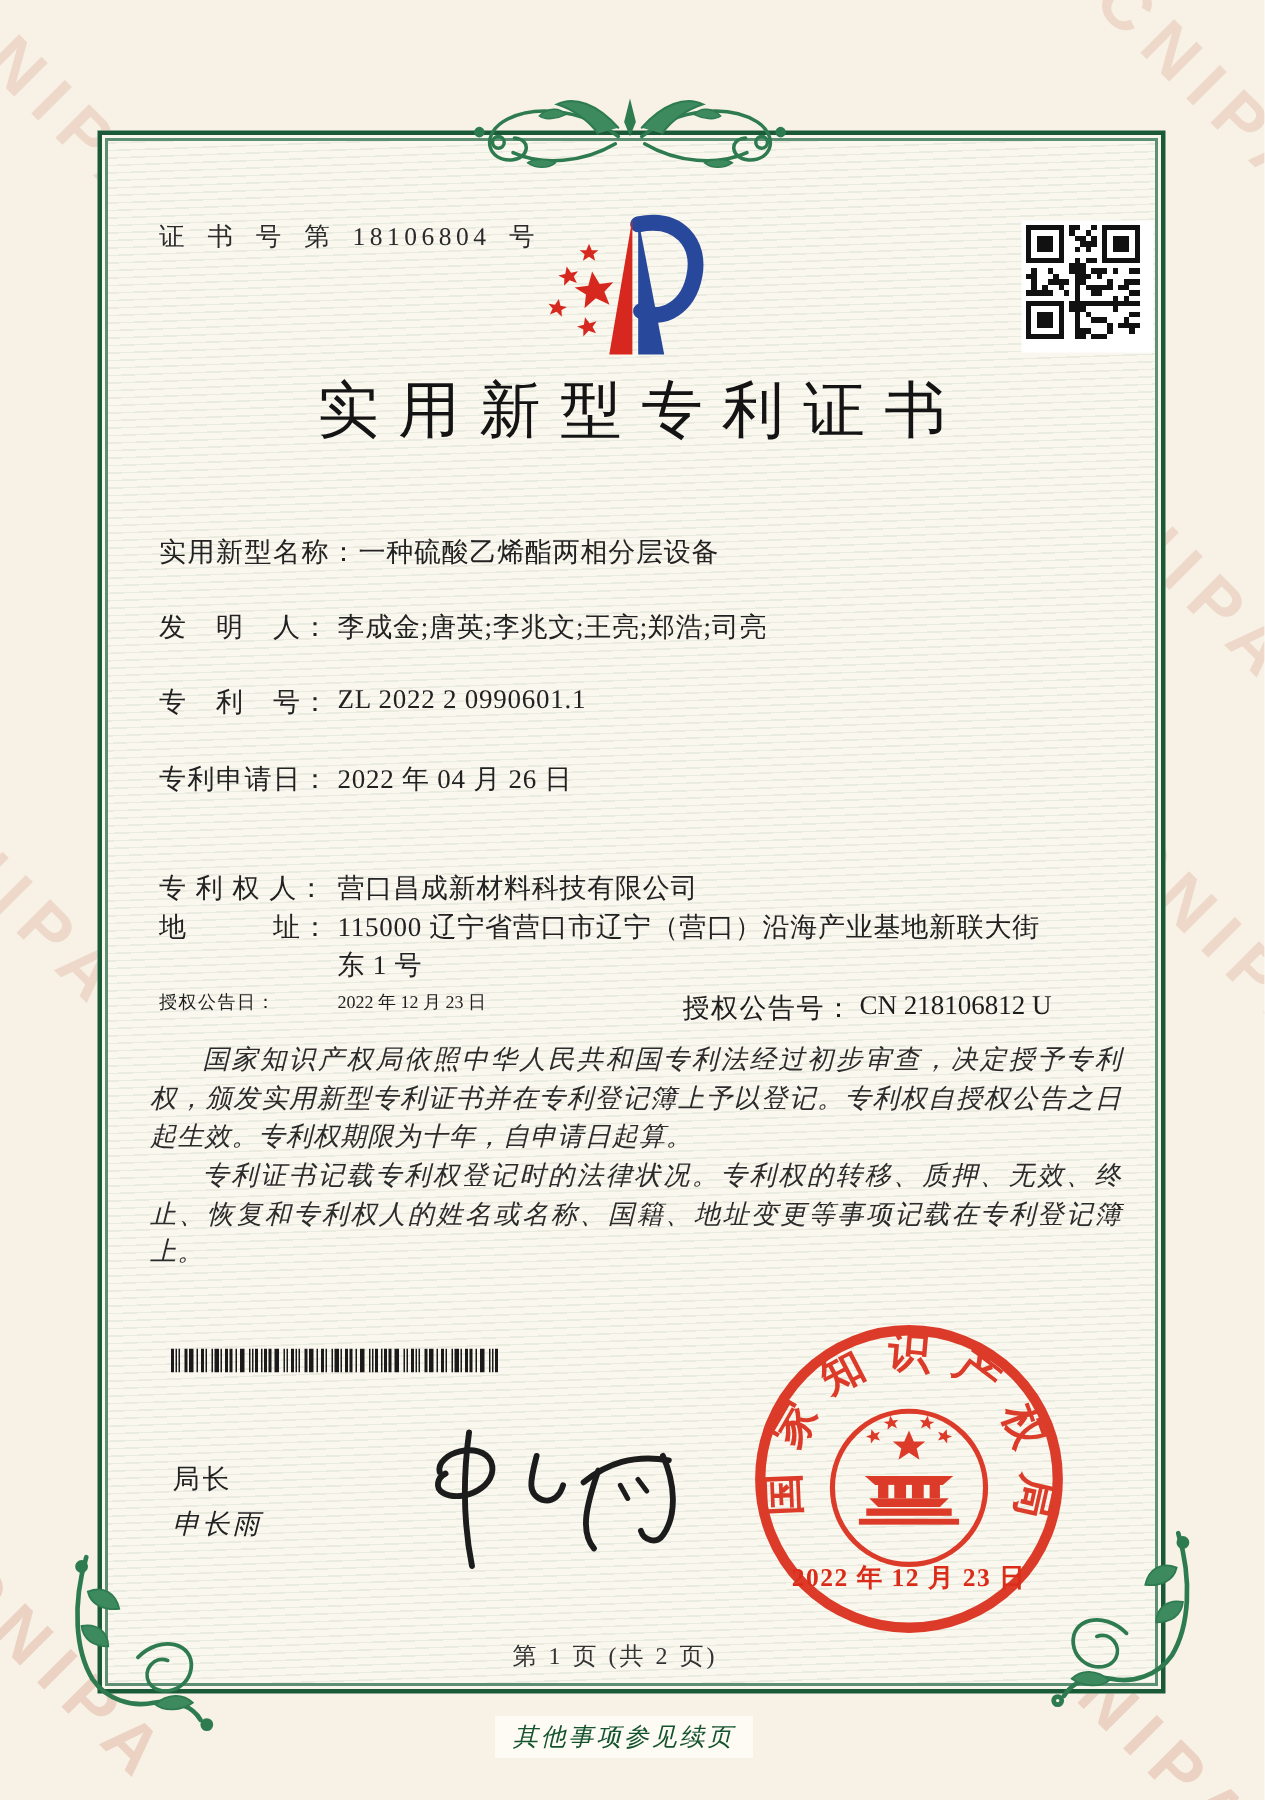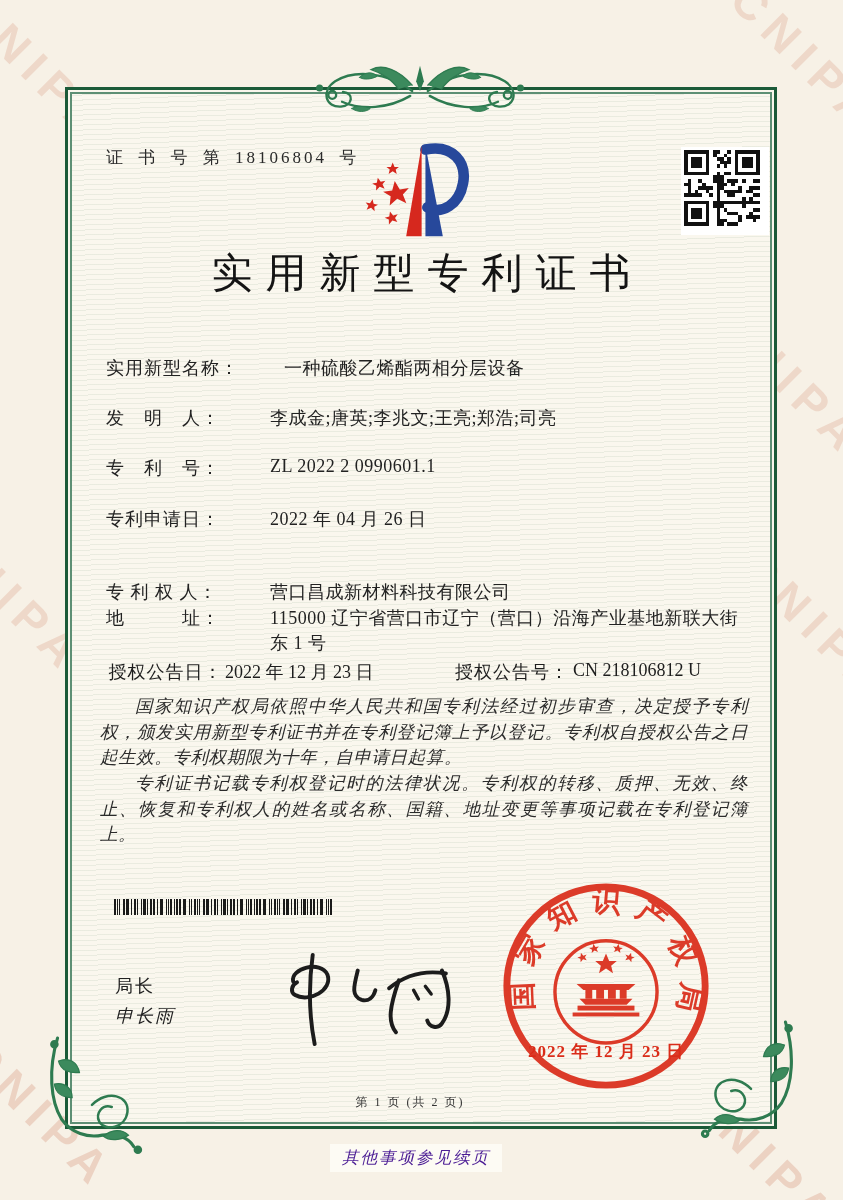--- a/index.html
+++ b/index.html
@@ -43,27 +43,27 @@
     letter-spacing:3px; word-spacing:5px; color:#2a2a2a;
   }
   .logo{position:absolute; left:352px; top:138px; width:118px; height:106px;}
   .qr{position:absolute; left:681px; top:147px; width:82px; height:82px; background:#fff; padding:3px;}
   .title{
     position:absolute; left:65px; top:246px; width:712px; margin:0;
     text-align:center; font-size:41px; font-weight:normal;
     letter-spacing:13px; text-indent:13px; color:#141414;
   }
   
-  .row{position:absolute; left:106px; display:flex; font-size:18px; color:#222;gap:45px;}
+  .row{position:absolute; left:106px; display:flex; font-size:18px; color:#222;}
   .row .lbl{white-space:pre; min-width:119px; letter-spacing:1px;}
   .row .val{letter-spacing:0.5px;}
   .row-name{top:356px;} .row-inv{top:406px;} .row-pno{top:456px;}
   .row-adate{top:507px;} .row-owner{top:580px;}
   .row-addr{top:606px;} .row-addr .val{width:478px; line-height:25px;}
-  .grant-col1{position:absolute; left:106px; top:660px; display:flex; font-size:18px;text-align:center;}
+  .grant-col1{position:absolute; left:106px; top:660px; display:flex; font-size:12px;}
   .grant-col1 .lbl{white-space:pre; min-width:119px; letter-spacing:1px;}
   .grant-col2{position:absolute; left:455px; top:660px; display:flex; font-size:18px;}
   .grant-col2 .lbl{white-space:pre; letter-spacing:1px; margin-right:4px;}
   
   .body-p{
     position:absolute; left:100px; width:648px; margin:0;
     font-size:17.5px; line-height:25.5px; text-indent:2em;
     font-style:italic; color:#2b2b2b; letter-spacing:0.6px; text-align:justify;
   }
   .bp1{top:694px;} .bp2{top:771px;}
@@ -72,25 +72,25 @@
   .signer-title{position:absolute; left:115px; top:974px; font-size:18px; letter-spacing:2px; color:#222;}
   .signer-name{position:absolute; left:115px; top:1004px; font-size:18px; letter-spacing:2px; color:#222;font-style:italic;}
   .signature{position:absolute; left:252px; top:948px; width:235px; height:100px;}
   .seal{position:absolute; left:498px; top:878px; width:216px; height:216px;}
   .seal-date{
     position:absolute; left:498px; top:1040px; width:216px; text-align:center;
     font-size:17px; font-weight:bold; color:#da2c19; letter-spacing:1px;
   }
   .page-footer{
     position:absolute; left:65px; top:1094px; width:690px; text-align:center;
-    font-size:12px; letter-spacing:2px; color:#333;
+    font-size:16px; letter-spacing:2px; color:#333;
   }
   .note{
     position:absolute; left:330px; top:1144px; font-size:16.5px; font-style:italic;
-    letter-spacing:2px; color:#4c1d95; background:#fdfbf4; padding:3px 12px;
+    letter-spacing:2px; color:#14532d; background:#fdfbf4; padding:3px 12px;
   }
 </style>
 </head>
 <body>
 
 <div class="page">
 
   <div class="wm wm1">CNIPA</div>
   <div class="wm wm2">CNIPA</div>
   <div class="wm wm3">CNIPA</div>

